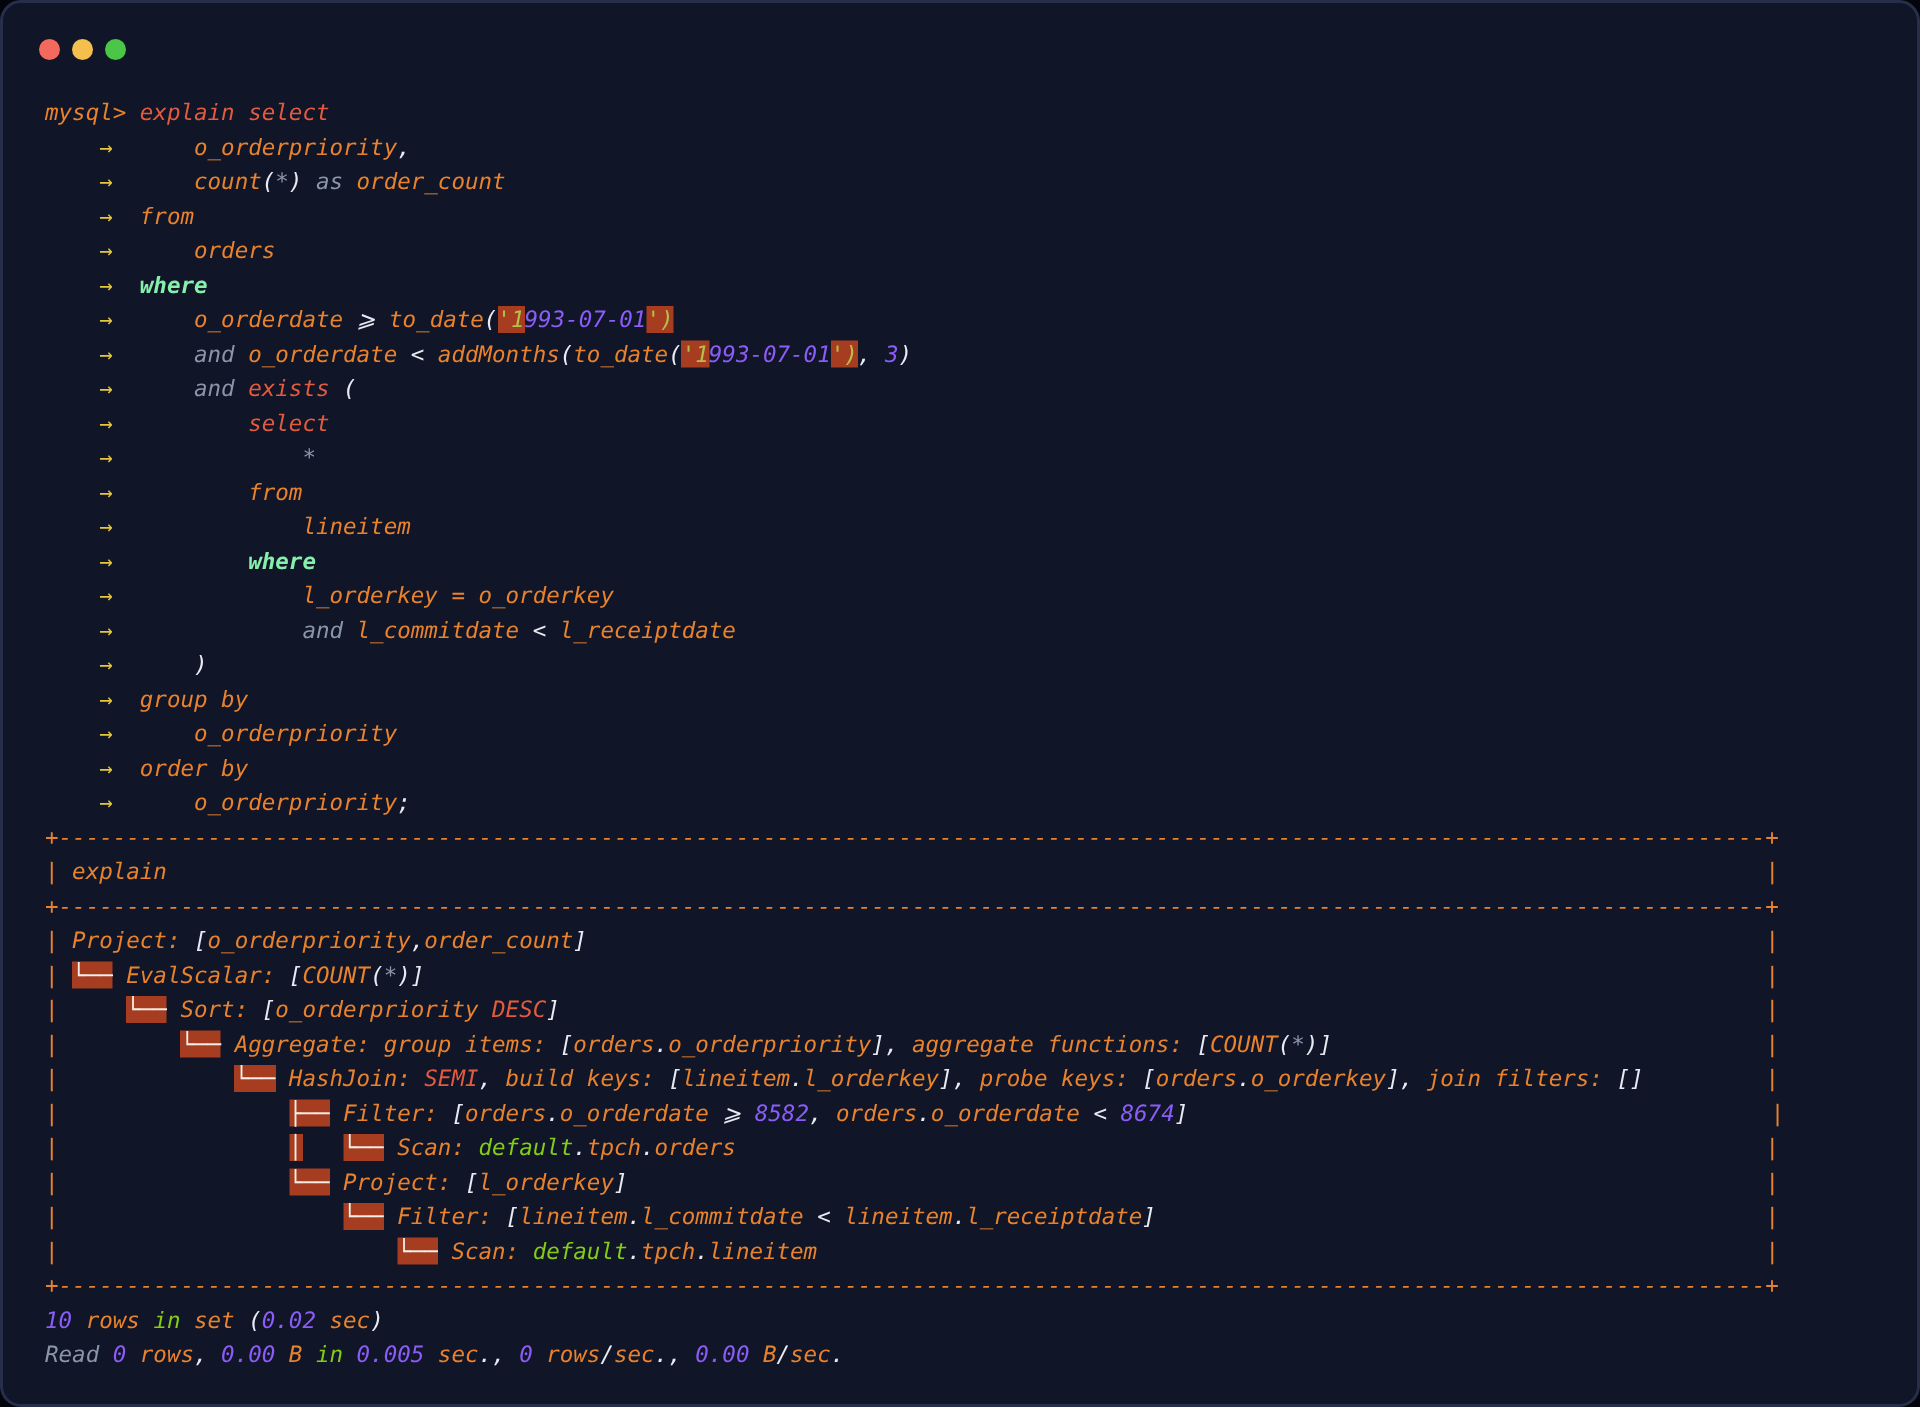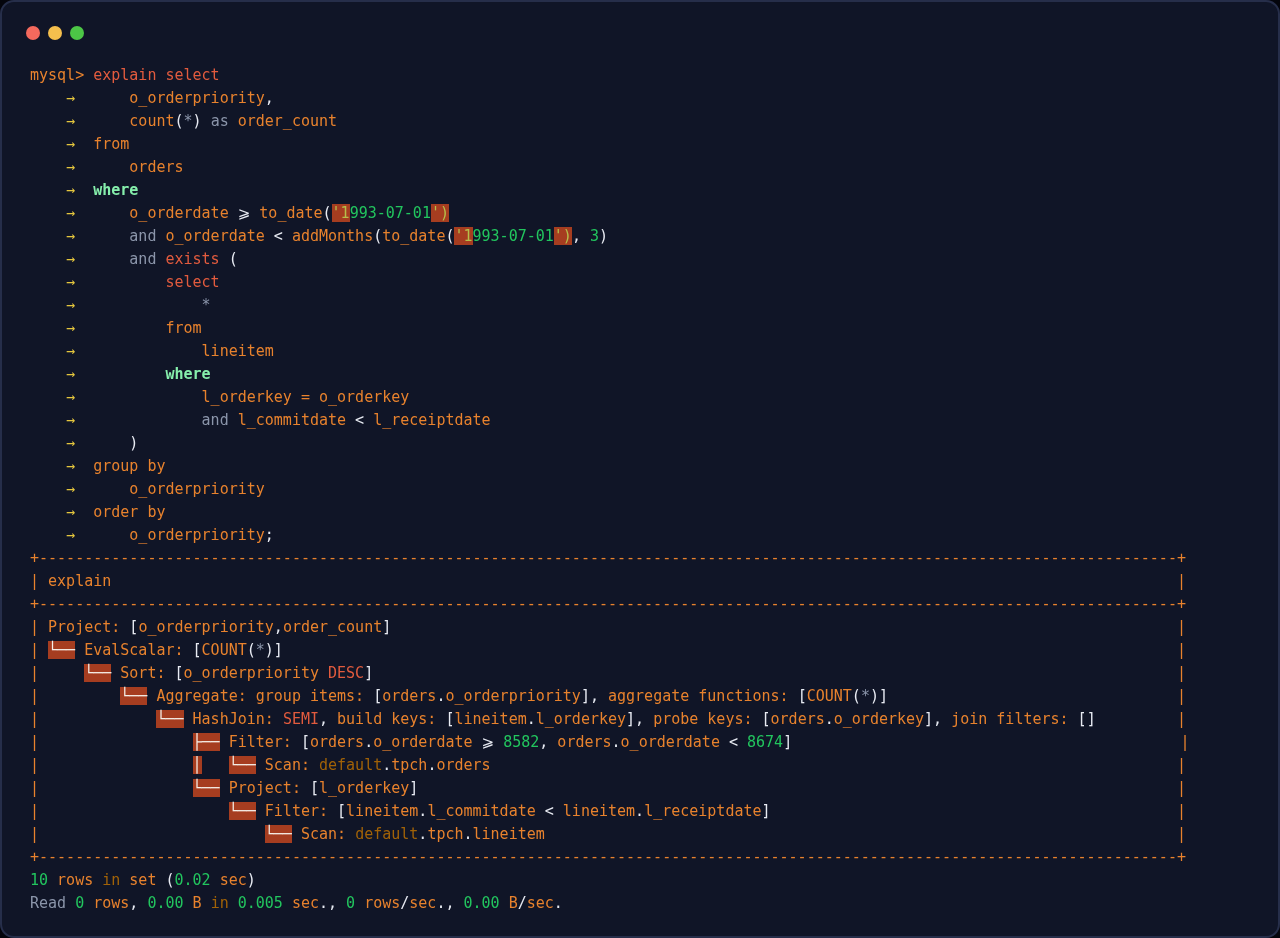--- a/index.html
+++ b/index.html
@@ -1,26 +1,26 @@
 <!DOCTYPE html>
 <html><head>
 <meta charset="utf-8">
 <style>
   html,body{margin:0;padding:0;background:#04050c;}
   body{width:1280px;height:938px;overflow:hidden;font-family:"DejaVu Sans Mono","Liberation Mono",monospace;}
   .window{position:absolute;inset:0;background:#101527;border:2px solid #262e4a;border-radius:14px;box-sizing:border-box;overflow:hidden;}
   .titlebar{position:absolute;left:0;top:0;height:48px;width:100%;}
   .dot{position:absolute;top:24px;width:14px;height:14px;border-radius:50%;}
-  .content{position:absolute;left:28px;top:62px;font-size:15px;line-height:23px;white-space:pre;}
+  .content{position:absolute;left:28px;top:62px;font-size:15px;line-height:23px;white-space:pre;font-style:italic;}
   .line{height:23px;}
   .c-or{color:#e8822d}
   .c-rd{color:#e25b3e}
-  .c-yl{color:#a16207}
+  .c-yl{color:#84cc16}
   .c-ylb{color:#86efac;font-weight:bold}
-  .c-gn{color:#22c55e}
+  .c-gn{color:#8b5cf6}
   .c-gy{color:#8b95aa}
   .c-wh{color:#e8ebf3}
   .c-ar{color:#e5c63e}
   .c-tb{color:#e8822d}
   .c-hl{background:#a63d20;color:#b6bf4a}
   .c-tree{background:#a63d20;color:#f5efe8;font-weight:bold}
 </style>
 </head>
 <body>
 

